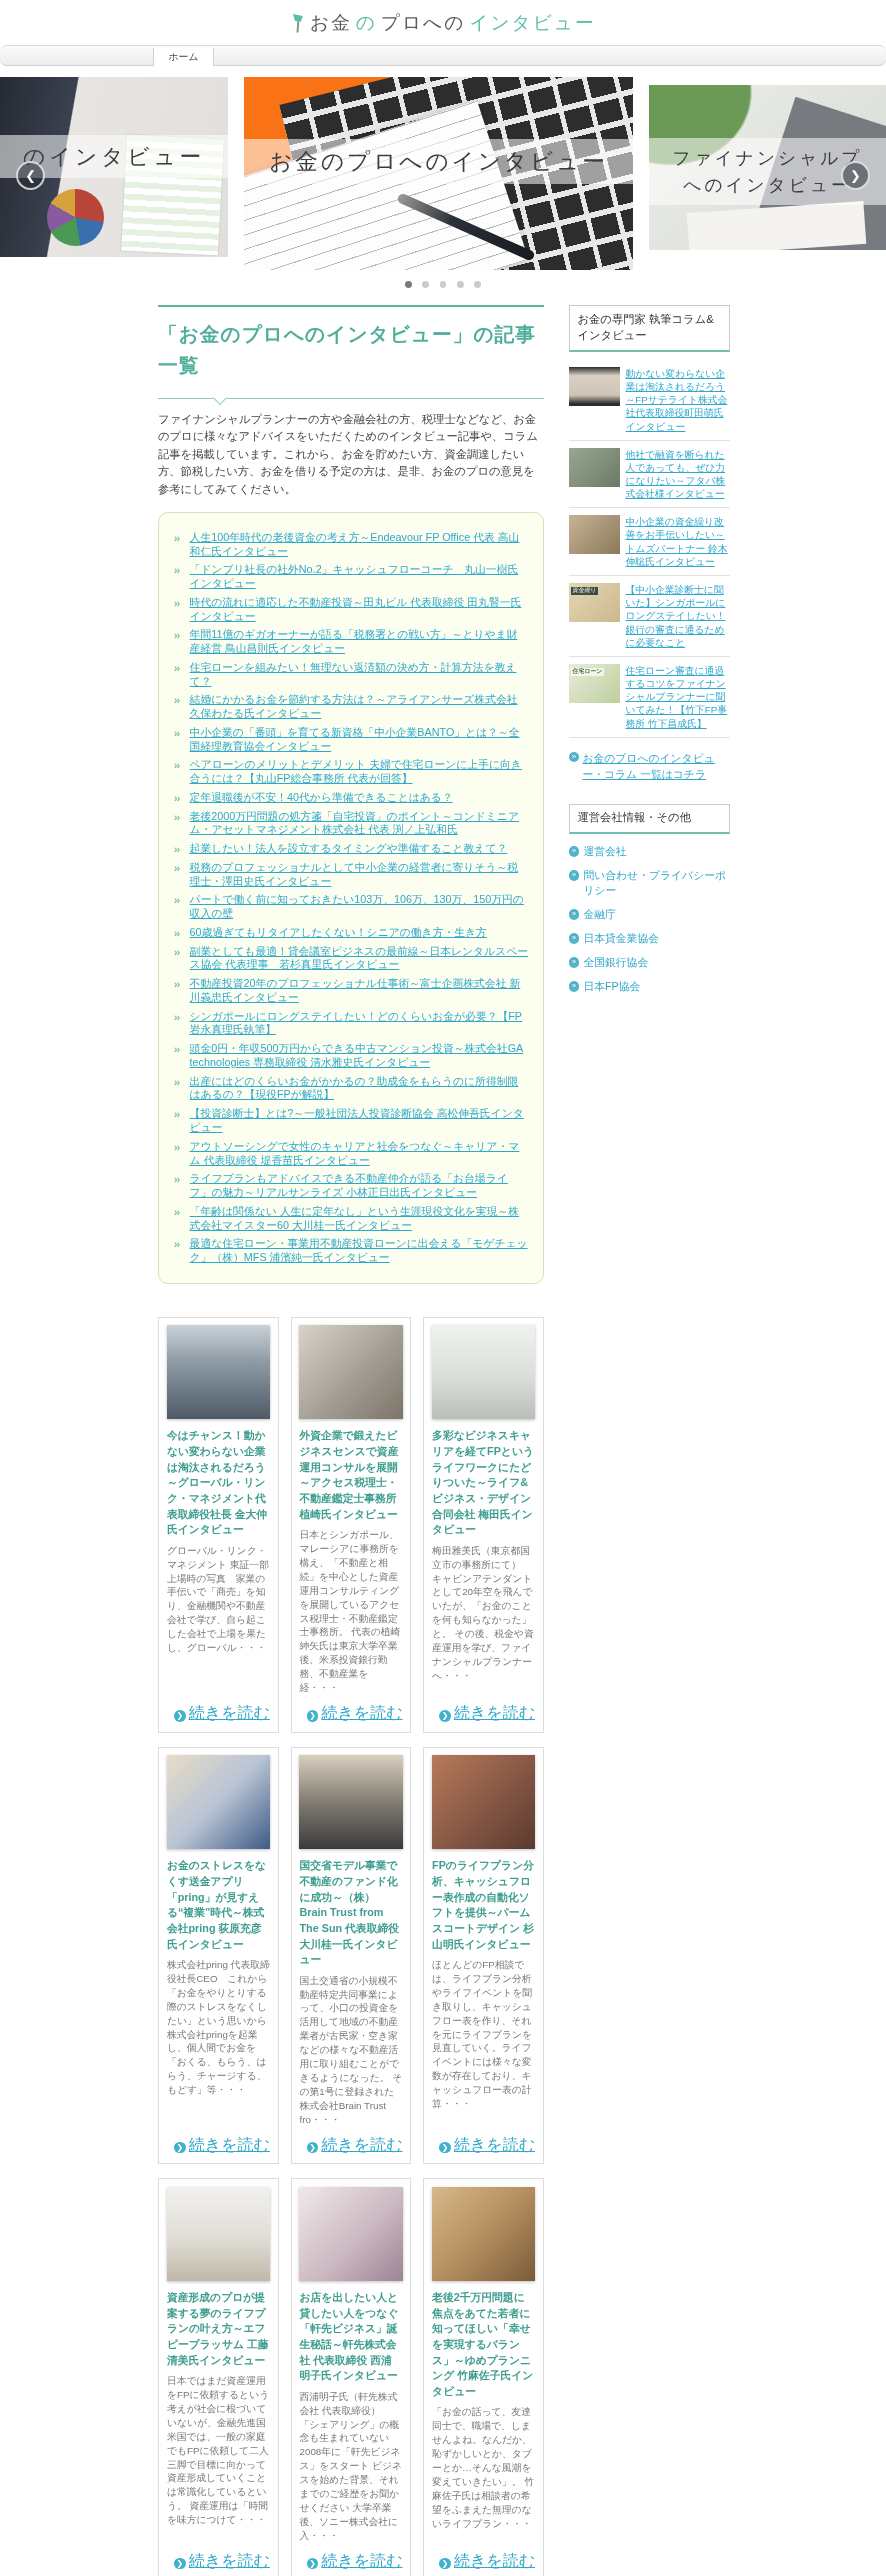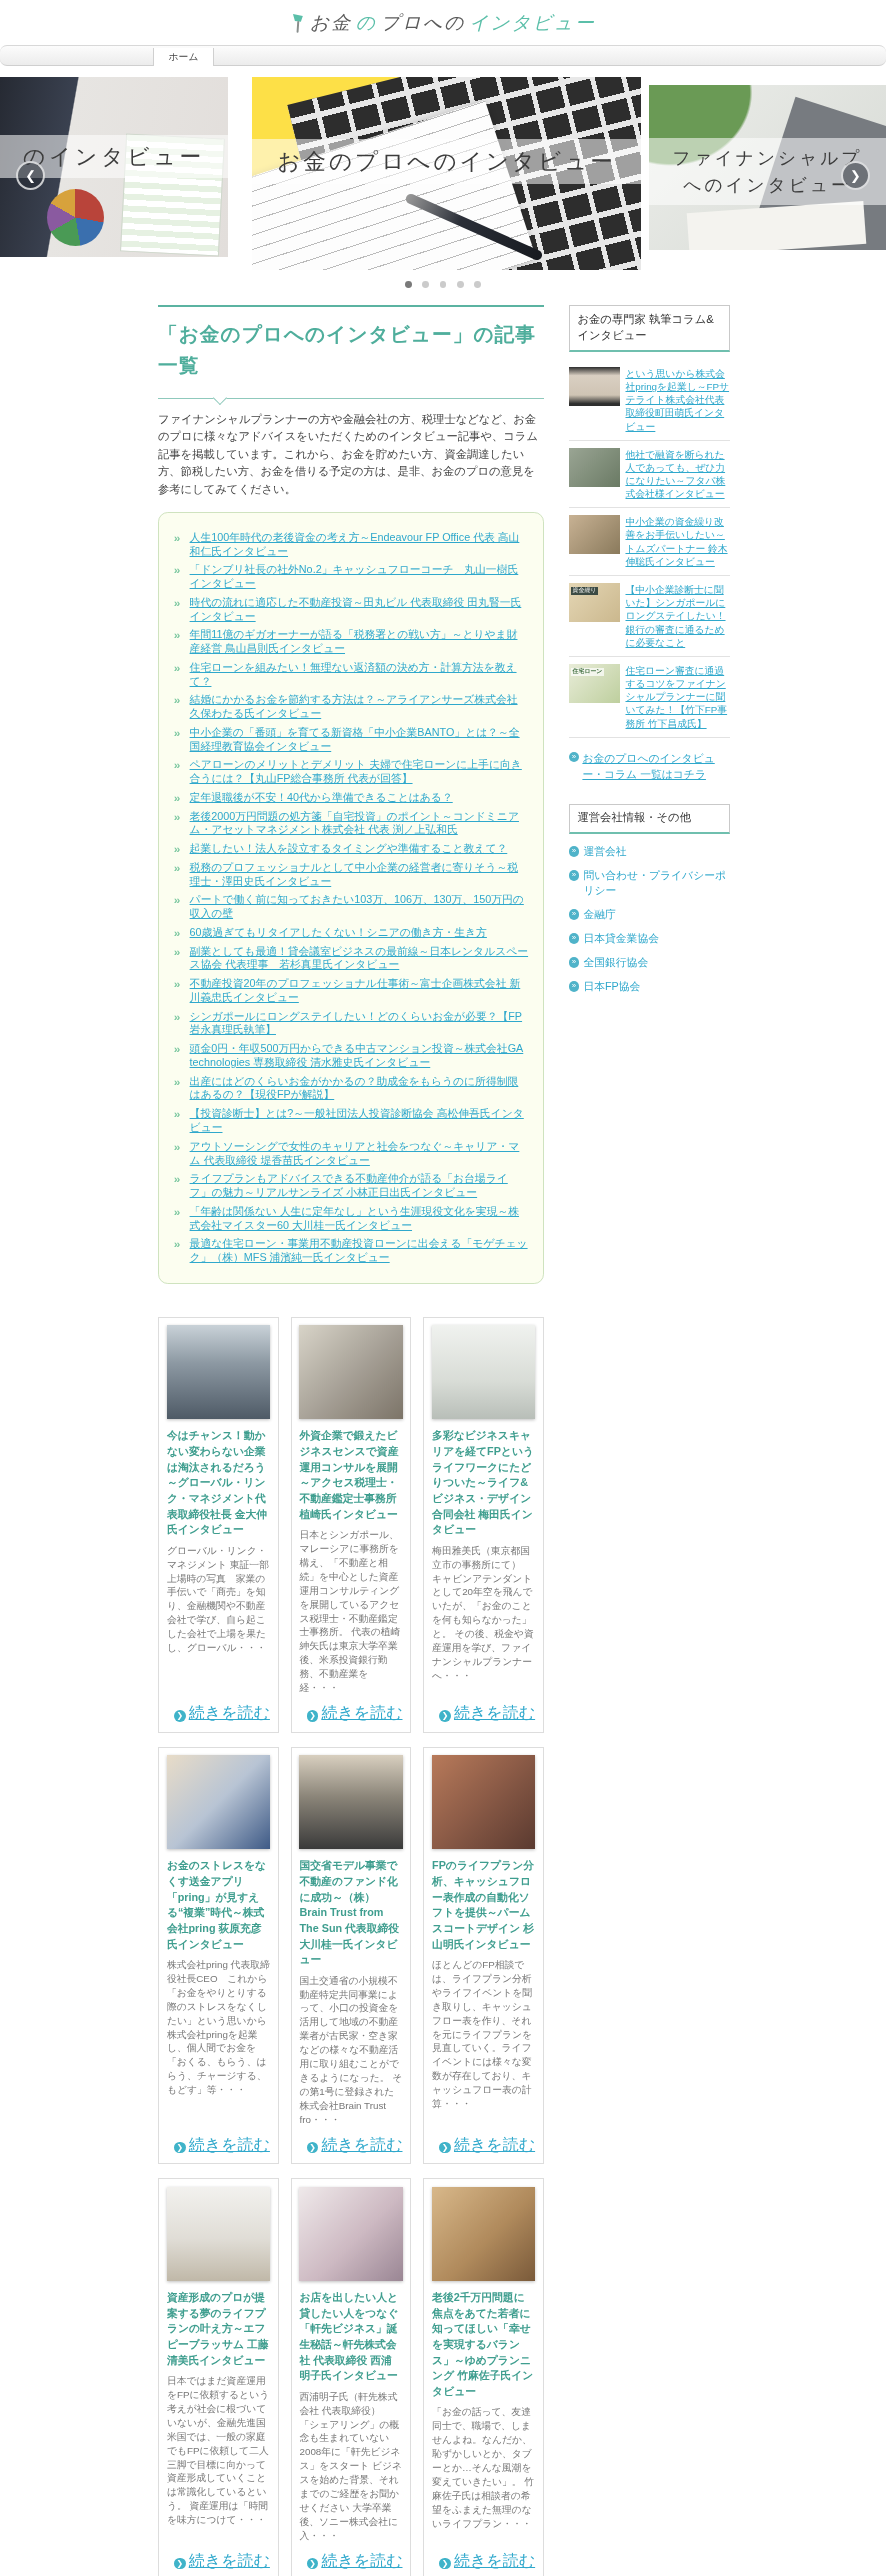--- a/index.html
+++ b/index.html
@@ -15,21 +15,21 @@
   .logo svg{display:block;margin-bottom:1px;}
 
   
   .navbar{height:18.7px;background:linear-gradient(180deg,#fcfcfc,#ececec);border-top:1px solid #d8d8d8;border-bottom:1px solid #cfcfcf;border-radius:7px;}
   .nav-tab{display:inline-block;margin-left:153px;width:59px;text-align:center;font-size:9.8px;color:#444;background:#fff;border-left:1px solid #d0d0d0;border-right:1px solid #d0d0d0;height:18.7px;line-height:18.7px;text-decoration:none;}
 
   
   .hero{position:relative;height:228px;background:#fff;}
   .slide{position:absolute;overflow:hidden;background:#ddd;}
   .s1{left:0;top:11.8px;width:228px;height:180px;background:linear-gradient(100deg,#262a33 0%,#3a4150 30%,#e7e5e2 30.5%,#e2dedb 100%);}
-  .s2{left:252px;top:11.8px;width:389px;height:193px;background:#fde047;}
+  .s2{left:244px;top:11.8px;width:389px;height:193px;background:#f97316;}
   .s3{left:649px;top:19.7px;width:237px;height:165px;background:linear-gradient(135deg,#eceeea 0%,#d6d9d4 100%);}
   .cap{position:absolute;left:0;right:0;top:32%;background:rgba(255,255,255,.55);color:#3c3c3c;text-align:center;padding:6.9px 0;z-index:5;}
   .s1 .cap{font-size:21.7px;letter-spacing:3.9px;}
   .s2 .cap{font-size:22.6px;letter-spacing:3px;}
   .s3 .cap{font-size:17.7px;letter-spacing:3px;line-height:1.5;}
   .s1 .pie{position:absolute;left:47px;bottom:11.8px;width:57px;height:57px;border-radius:50%;background:conic-gradient(#b9443a 0 100deg,#3a6fae 100deg 170deg,#4a9a55 170deg 240deg,#8a5aa0 240deg 300deg,#d7a23c 300deg 360deg);}
   .s1 .sheet{position:absolute;right:5.9px;bottom:3.9px;width:97px;height:116px;border:1px solid #cfd8cc;background:repeating-linear-gradient(180deg,#e6f1e2 0 5.9px,#ffffff 5.9px 11.8px);transform:rotate(3deg);}
   .s2 .keys{position:absolute;right:-29.5px;top:-19.7px;width:354px;height:150%;transform:rotate(-14deg);background-image:repeating-linear-gradient(90deg,transparent 0 25.6px,#e8e8e8 25.6px 30.5px),repeating-linear-gradient(0deg,transparent 0 21.7px,#e8e8e8 21.7px 27.6px),linear-gradient(#2d2d2d,#2d2d2d);}
   .s2 .note{position:absolute;left:-29.5px;bottom:-39px;width:295px;height:167px;background:repeating-linear-gradient(0deg,#bbb 0 1px,#fdfdfd 1px 13.8px);transform:rotate(-18deg);box-shadow:0 0 7.9px rgba(0,0,0,.2);}
   .s2 .pen{position:absolute;left:148px;bottom:39px;width:148px;height:9.8px;border-radius:4.9px;background:linear-gradient(90deg,#999,#2b2f38 40%,#171a20);transform:rotate(24deg);z-index:2;}
@@ -98,21 +98,21 @@
   .sb-links{list-style:none;margin:9.8px 0 0;padding:0;}
   .sb-links li{position:relative;padding-left:14.8px;margin:8.9px 0;font-size:10.8px;line-height:1.4;}
   .sb-links a{color:#2fa8cc;}
 </style>
 </head>
 <body>
 
 <div class="page">
 
   <header class="site-header">
-    <a class="logo" style="text-decoration:none;font-style:italic;">
+    <a class="logo" style="text-decoration:none;">
       <span>
         <svg width="15.8" height="21.7" viewBox="0 0 16 22">
           <path d="M3 1 L13 3 L11 9 L5 8 Z" fill="#5bbfa9"></path>
           <rect x="7" y="8" width="2" height="12" rx="1" fill="#8a8f8d" transform="rotate(4 8 14)"></rect>
         </svg>
       </span>
       <span class="dk">お金</span>
         <span class="ac">の</span>
         <span class="dk">プロへの</span>
         <span class="ac">インタビュー</span>
@@ -249,21 +249,21 @@
 
       </div>
 
     </main>
 
     <aside class="sidebar">
       <div class="sb-header">お金の専門家 執筆コラム&amp;インタビュー</div>
       <ul class="sb-items">
         <li>
           <div class="thumb t1"></div>
-          <a>という思いから株式会社pringを起業し～FPサテライト株式会社代表取締役町田萌氏インタビュー</a>
+          <a>動かない変わらない企業は淘汰されるだろう～FPサテライト株式会社代表取締役町田萌氏インタビュー</a>
         </li>
         <li>
           <div class="thumb t2"></div>
           <a>他社で融資を断られた人であっても、ぜひ力になりたい～フタバ株式会社様インタビュー</a>
         </li>
         <li>
           <div class="thumb t3"></div>
           <a>中小企業の資金繰り改善をお手伝いしたい～トムズパートナー 鈴木伸聡氏インタビュー</a>
         </li>
         <li>

